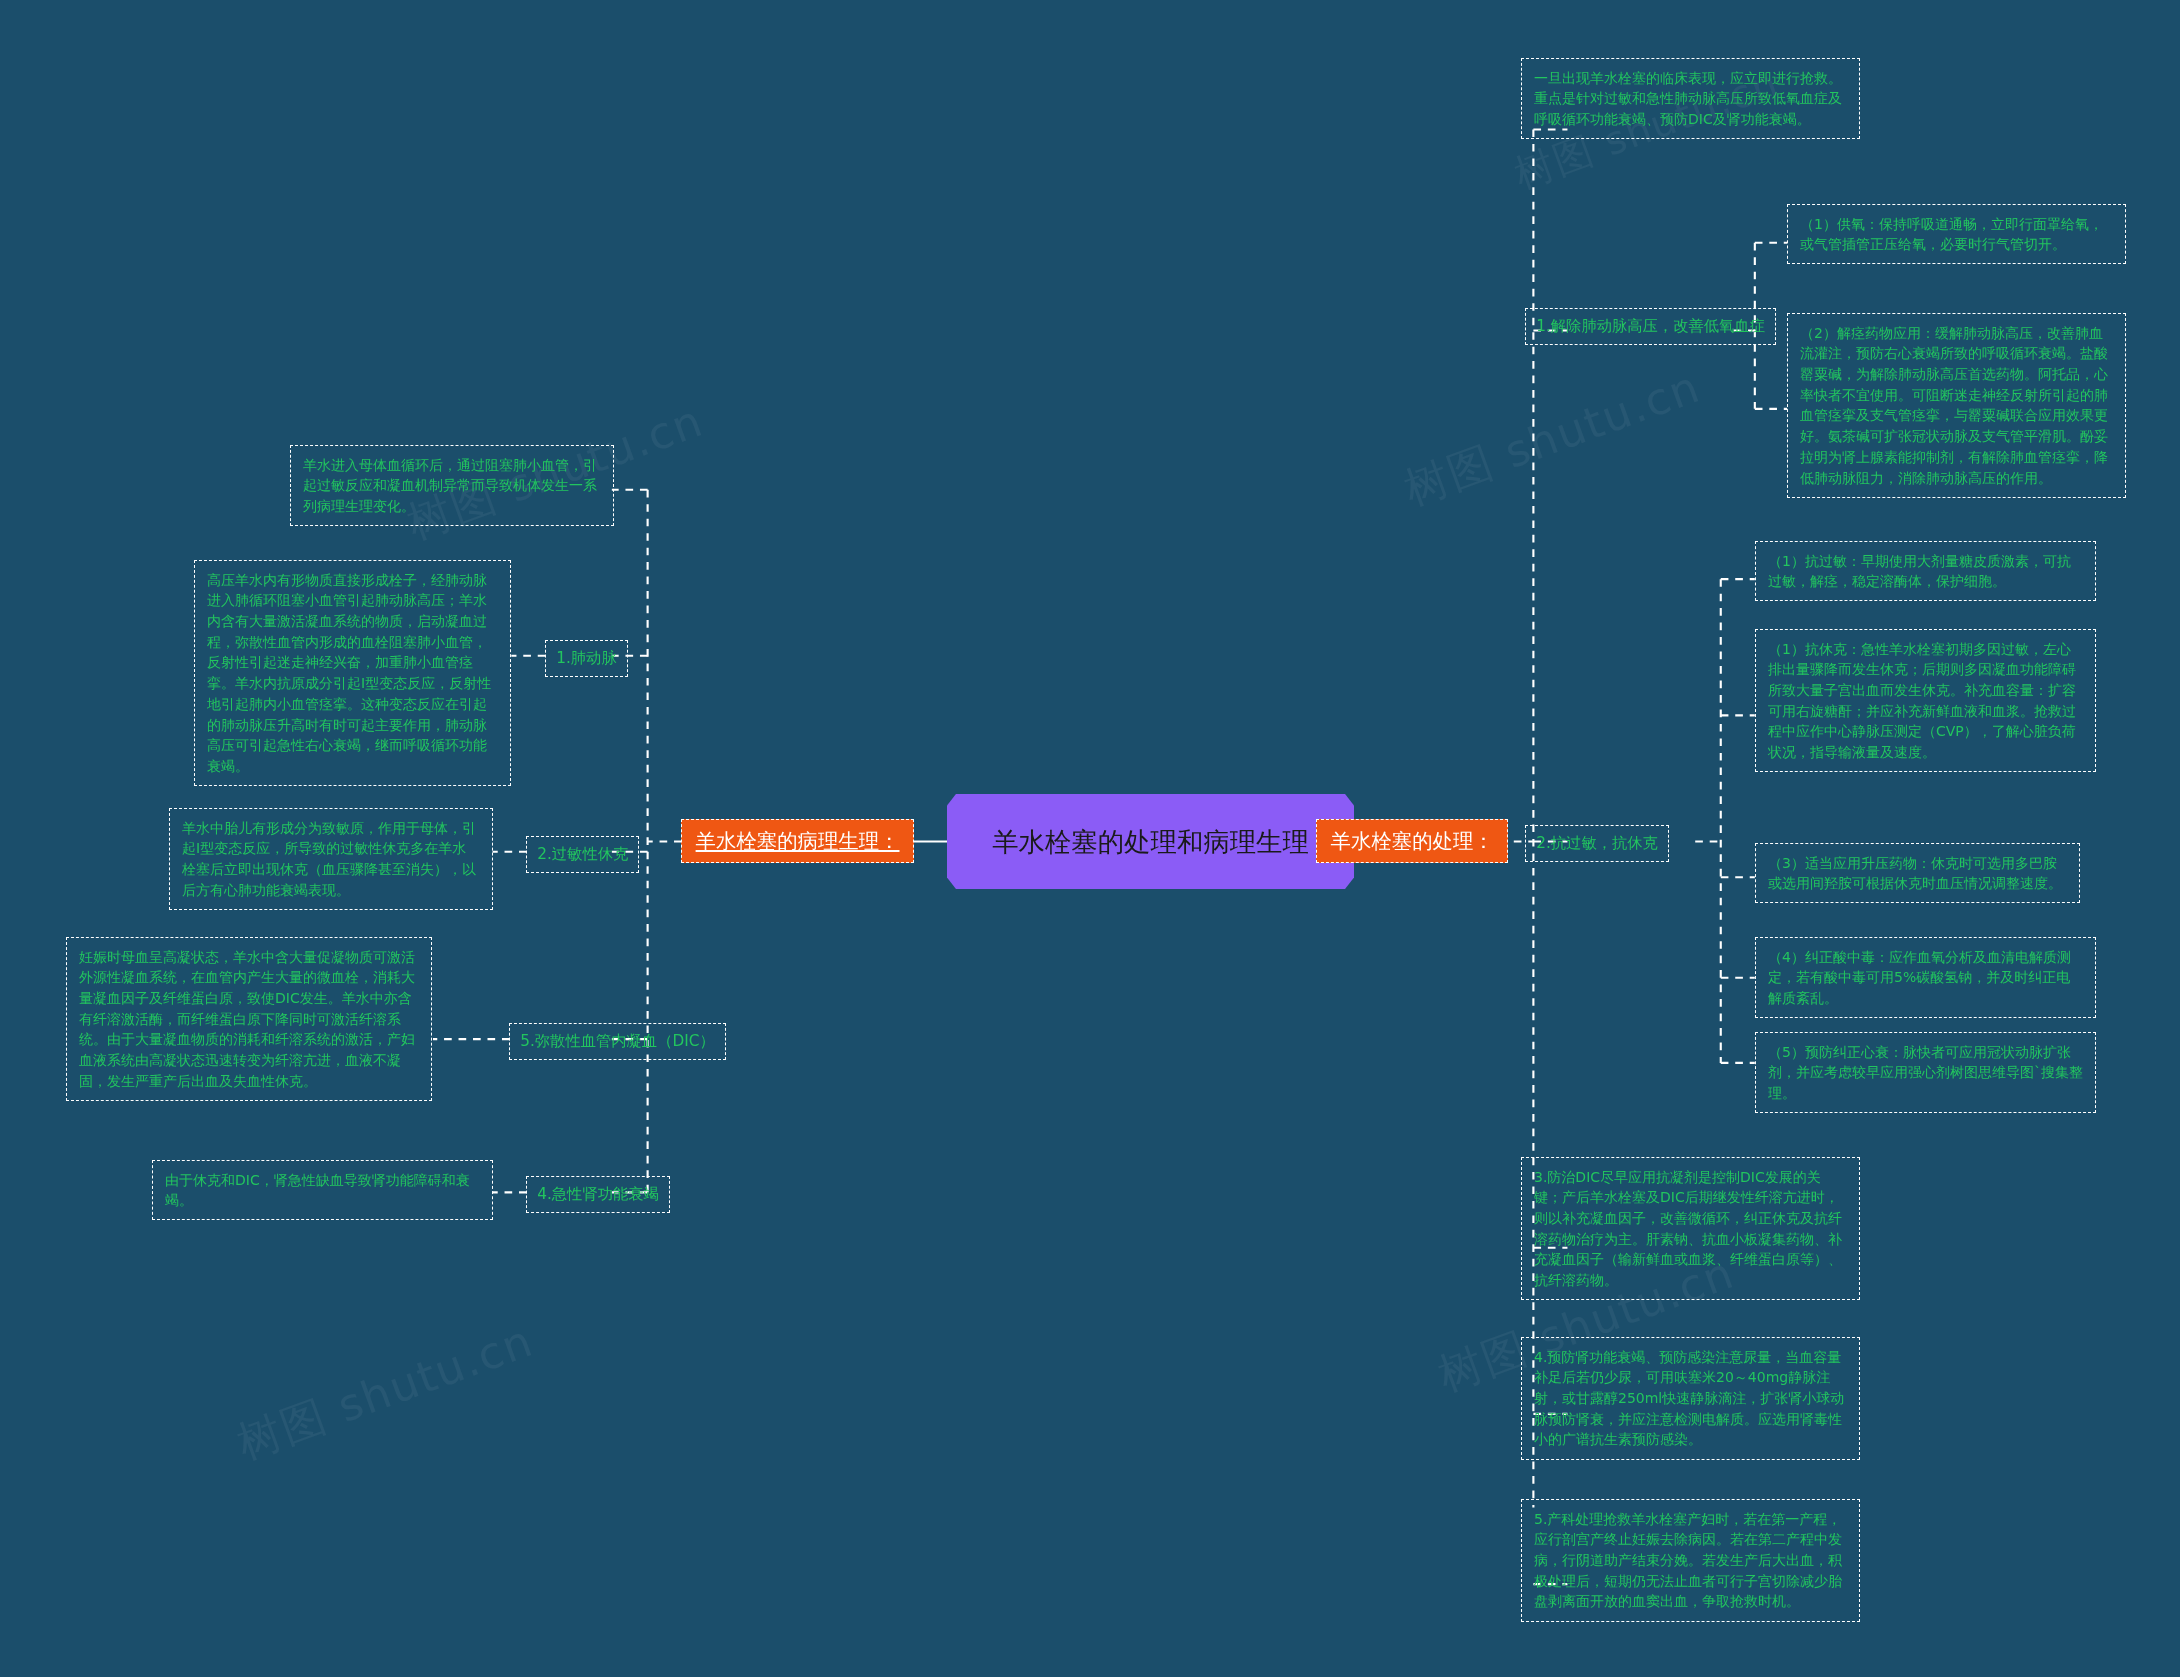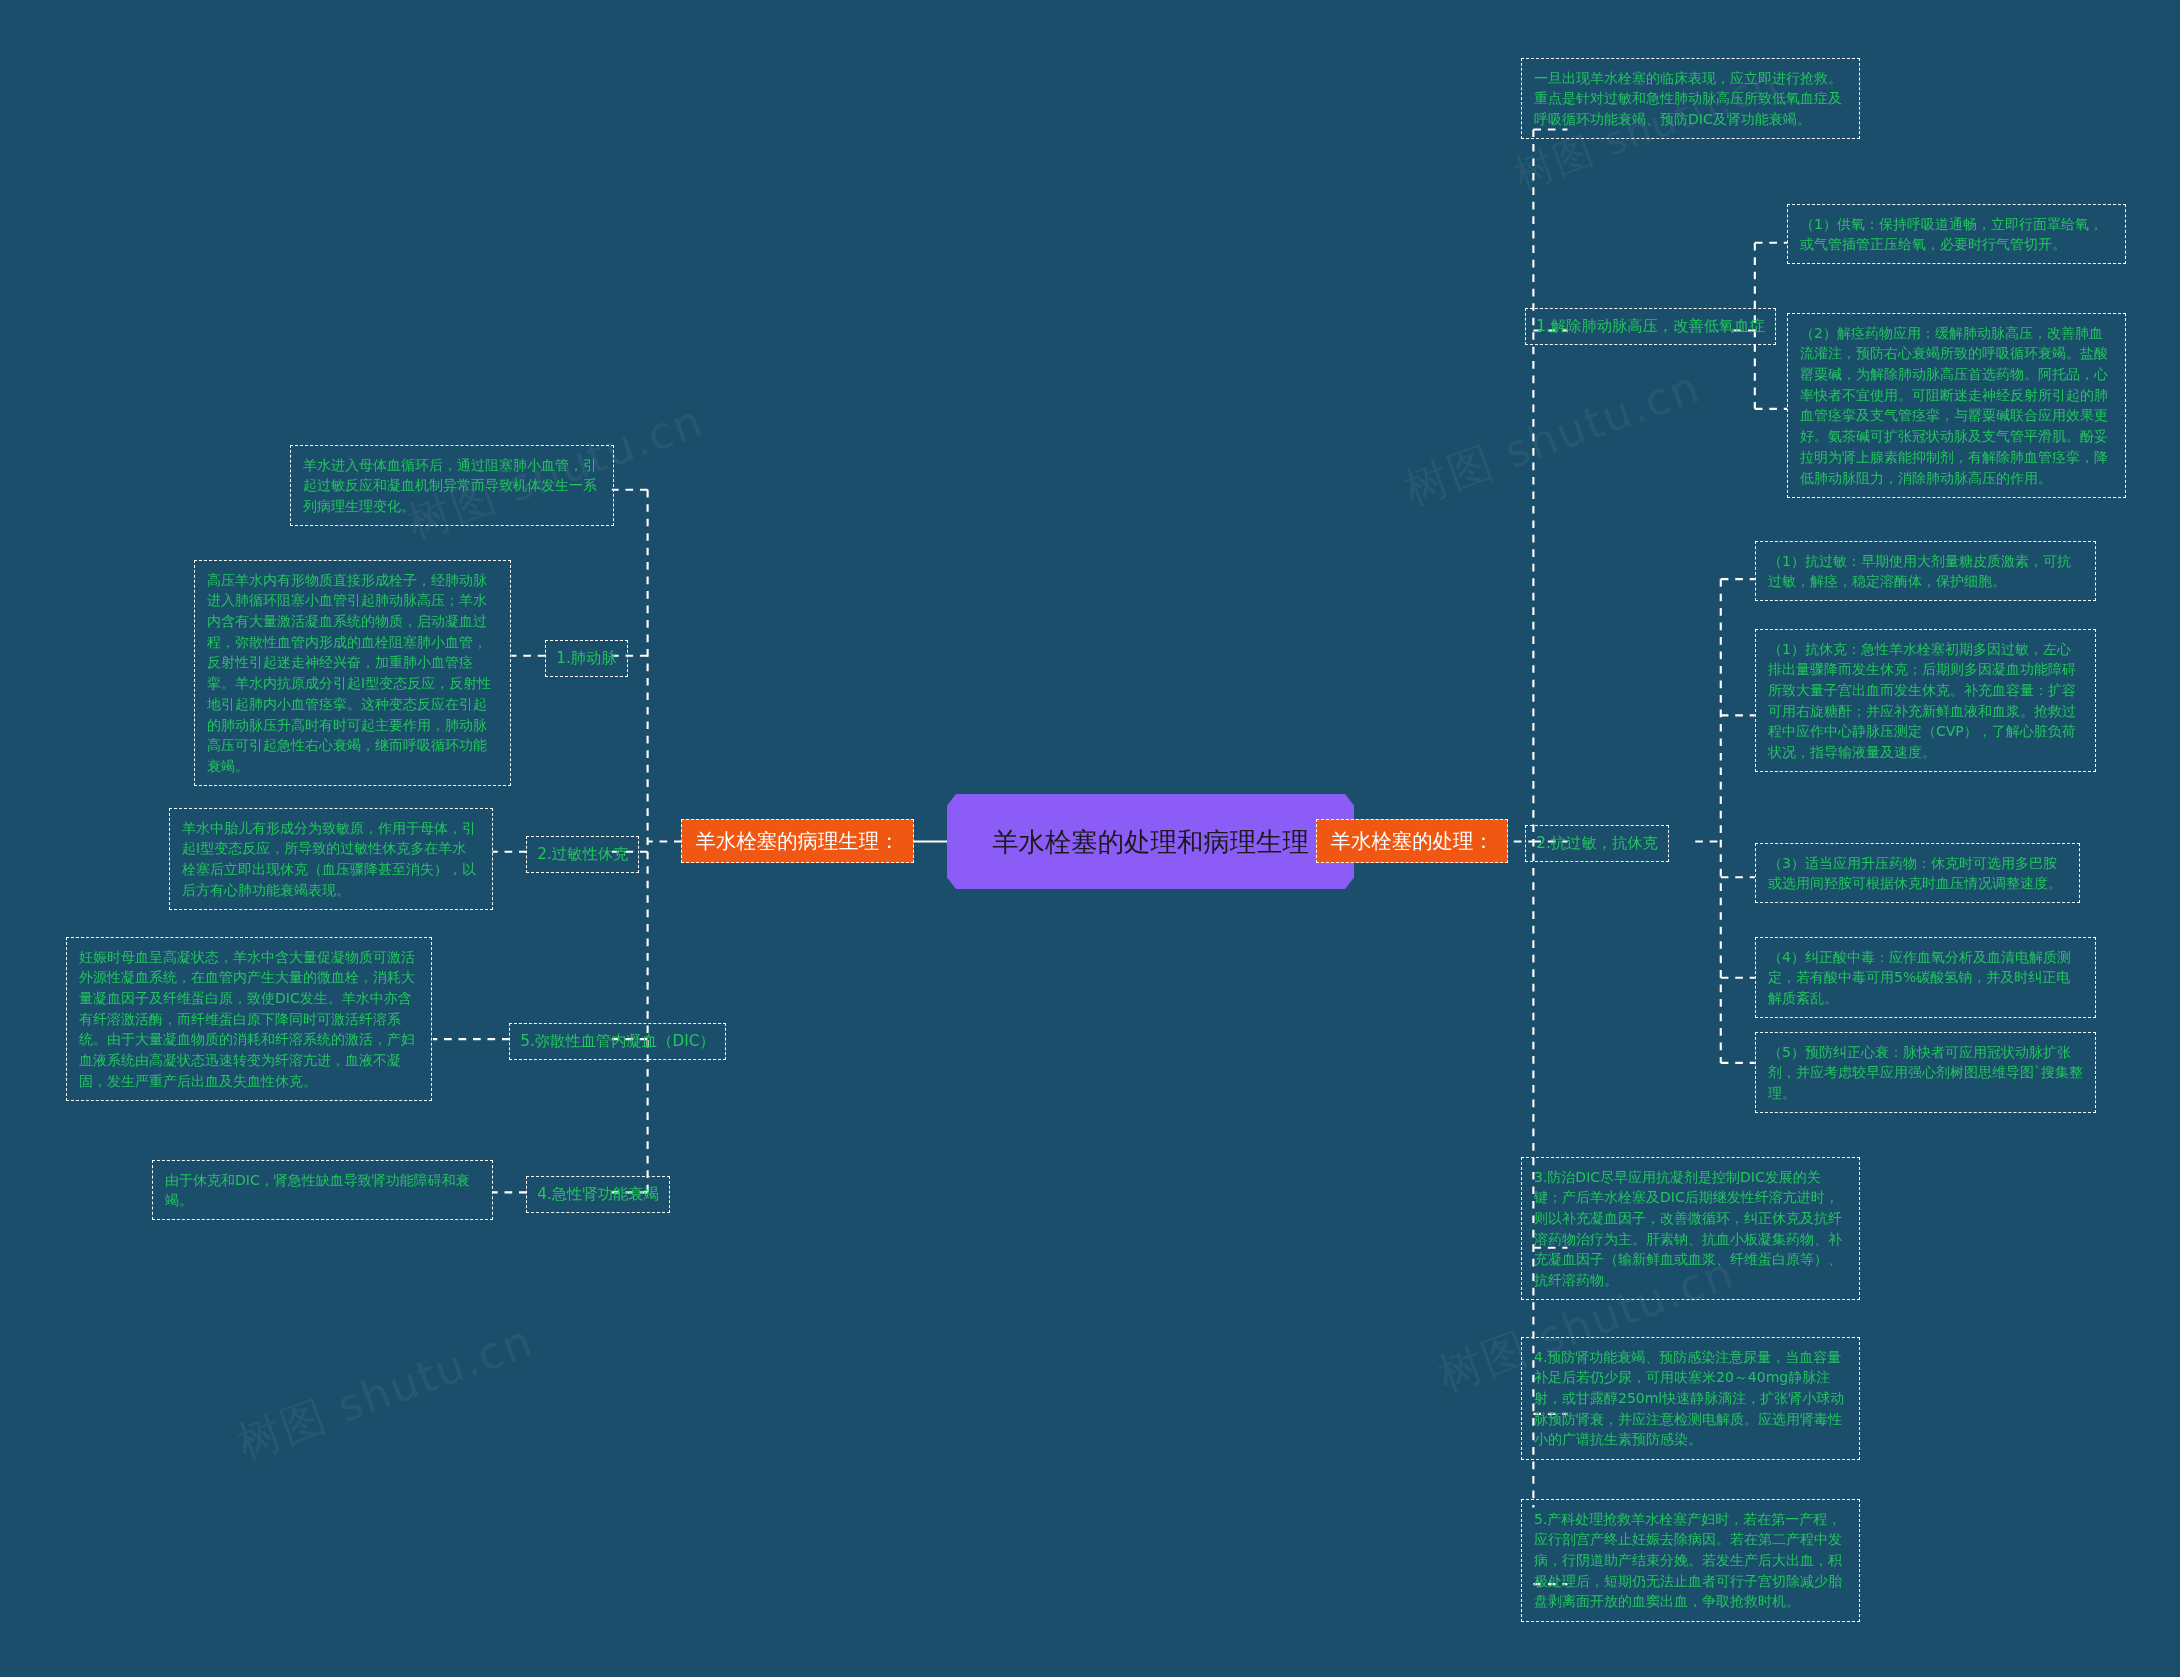--- a/index.html
+++ b/index.html
@@ -150,21 +150,21 @@
     <path d="M2020,1030 L2060,1030"></path>
     <path d="M2020,1148 L2060,1148"></path>
     <path d="M2020,1248 L2060,1248"></path>
   </g>
 </svg>
 
 <div class="root" style="left:947px; top:794px; width:407px; height:95px;">
   <span>羊水栓塞的处理和病理生理</span>
 </div>
 
-<div class="orange" style="left:681px; top:819px;">
+<div class="orange" style="left:681px; top:819px;text-decoration:underline;">
   <span>羊水栓塞的病理生理：</span>
 </div>
 
 <div class="node leaf" style="left:290px; top:445px; width:324px;">
   <span class="txt">羊水进入母体血循环后，通过阻塞肺小血管，引起过敏反应和凝血机制异常而导致机体发生一系列病理生理变化。</span>
 </div>
 
 <div class="node cat" style="left:545px; top:640px;">
   <span class="txt">1.肺动脉</span>
 </div>

